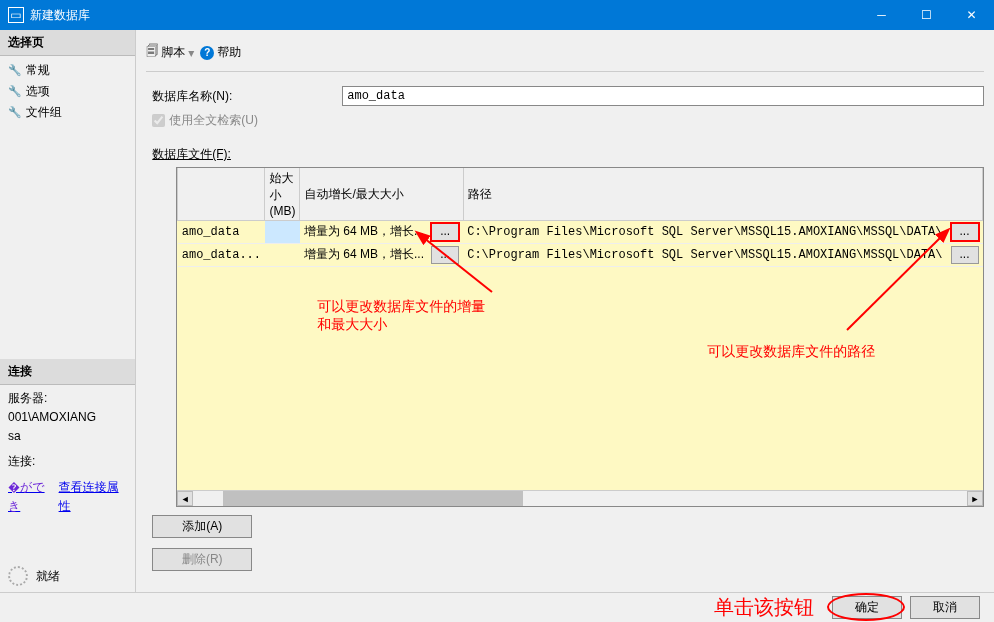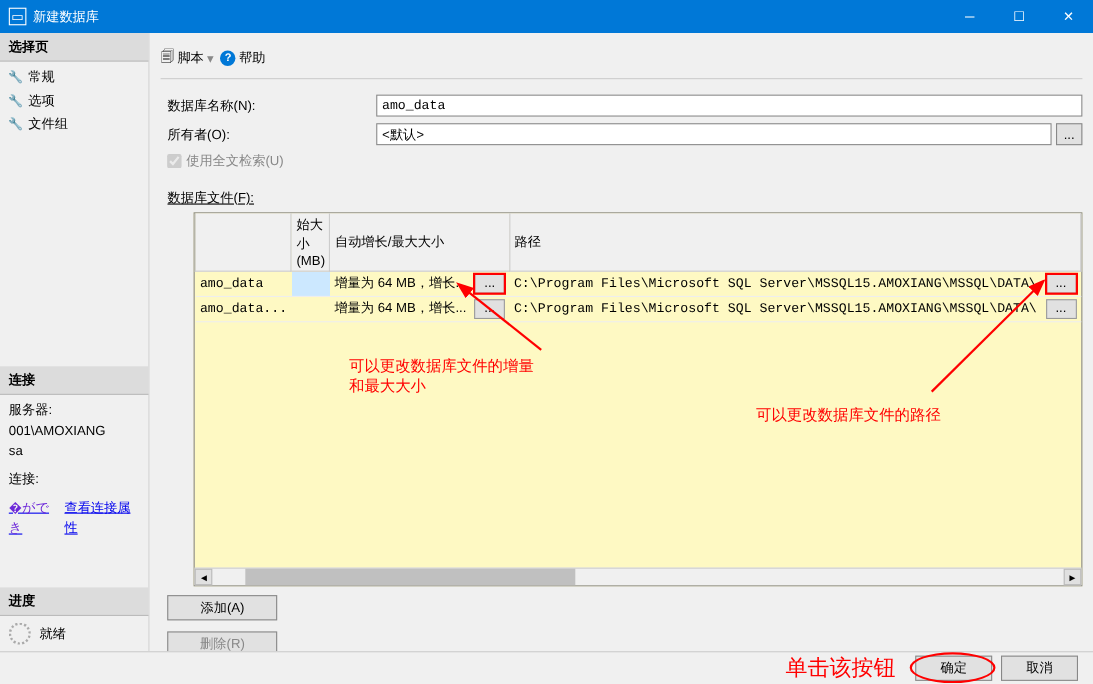--- a/index.html
+++ b/index.html
@@ -105,21 +105,20 @@
       <div>服务器:</div>
       <div>001\AMOXIANG</div>
       <div>sa</div>
       <div style="margin-top:6px">连接:</div>
       <div class="conn-link">
         <span class="conn-icon">�ができ</span>
         <span>查看连接属性</span>
       </div>
     </div>
     <div style="height:40px"></div>
-    <div class="sidebar-section-header">进度</div>
     <div class="progress-area">
       <div class="spinner"></div>
       <span>就绪</span>
     </div>
   </div>
 
   <div class="main">
     <div class="toolbar">
       <div class="tool-item">
         <span>🗐</span>
@@ -129,25 +128,20 @@
       <div class="tool-item">
         <span class="help-icon">?</span>
         <span>帮助</span>
       </div>
     </div>
 
     <div class="form-area">
       <div class="form-row">
         <div class="form-label">数据库名称(N):</div>
         <input class="form-input" value="amo_data" style="">
-      </div>
-      <div class="form-row">
-        <div class="form-label">所有者(O):</div>
-        <input class="form-input readonly" value="&lt;默认&gt;" style="">
-        <div class="browse-btn">...</div>
       </div>
       <div class="checkbox-row">
         <input type="checkbox" checked="" disabled="" style="">
         <span>使用全文检索(U)</span>
       </div>
 
       <div class="files-label">数据库文件(F):</div>
       <div class="files-panel">
         <table class="files-table">
           <colgroup>
@@ -195,21 +189,21 @@
 和最大大小</div>
 
         <svg class="arrow-svg" style="left:660px; top:60px;" width="120" height="110">
           <defs>
               <marker id="ah2" markerWidth="10" markerHeight="10" refX="2" refY="3" orient="auto">
                 <path d="M0,0 L0,6 L8,3 z" fill="#ff0000"></path>
               </marker>
             </defs>
           <line x1="10" y1="102" x2="105" y2="8" stroke="#ff0000" stroke-width="2" marker-end="url(#ah2)"></line>
         </svg>
-        <div class="annotation" style="left:510px; top:175px;">可以更改数据库文件的路径</div>
+        <div class="annotation" style="left:530px; top:175px;">可以更改数据库文件的路径</div>
 
         <div class="hscroll">
           <div class="hscroll-btn">◄</div>
           <div class="hscroll-track">
               <div class="hscroll-thumb"></div>
             </div>
           <div class="hscroll-btn">►</div>
         </div>
       </div>
 

